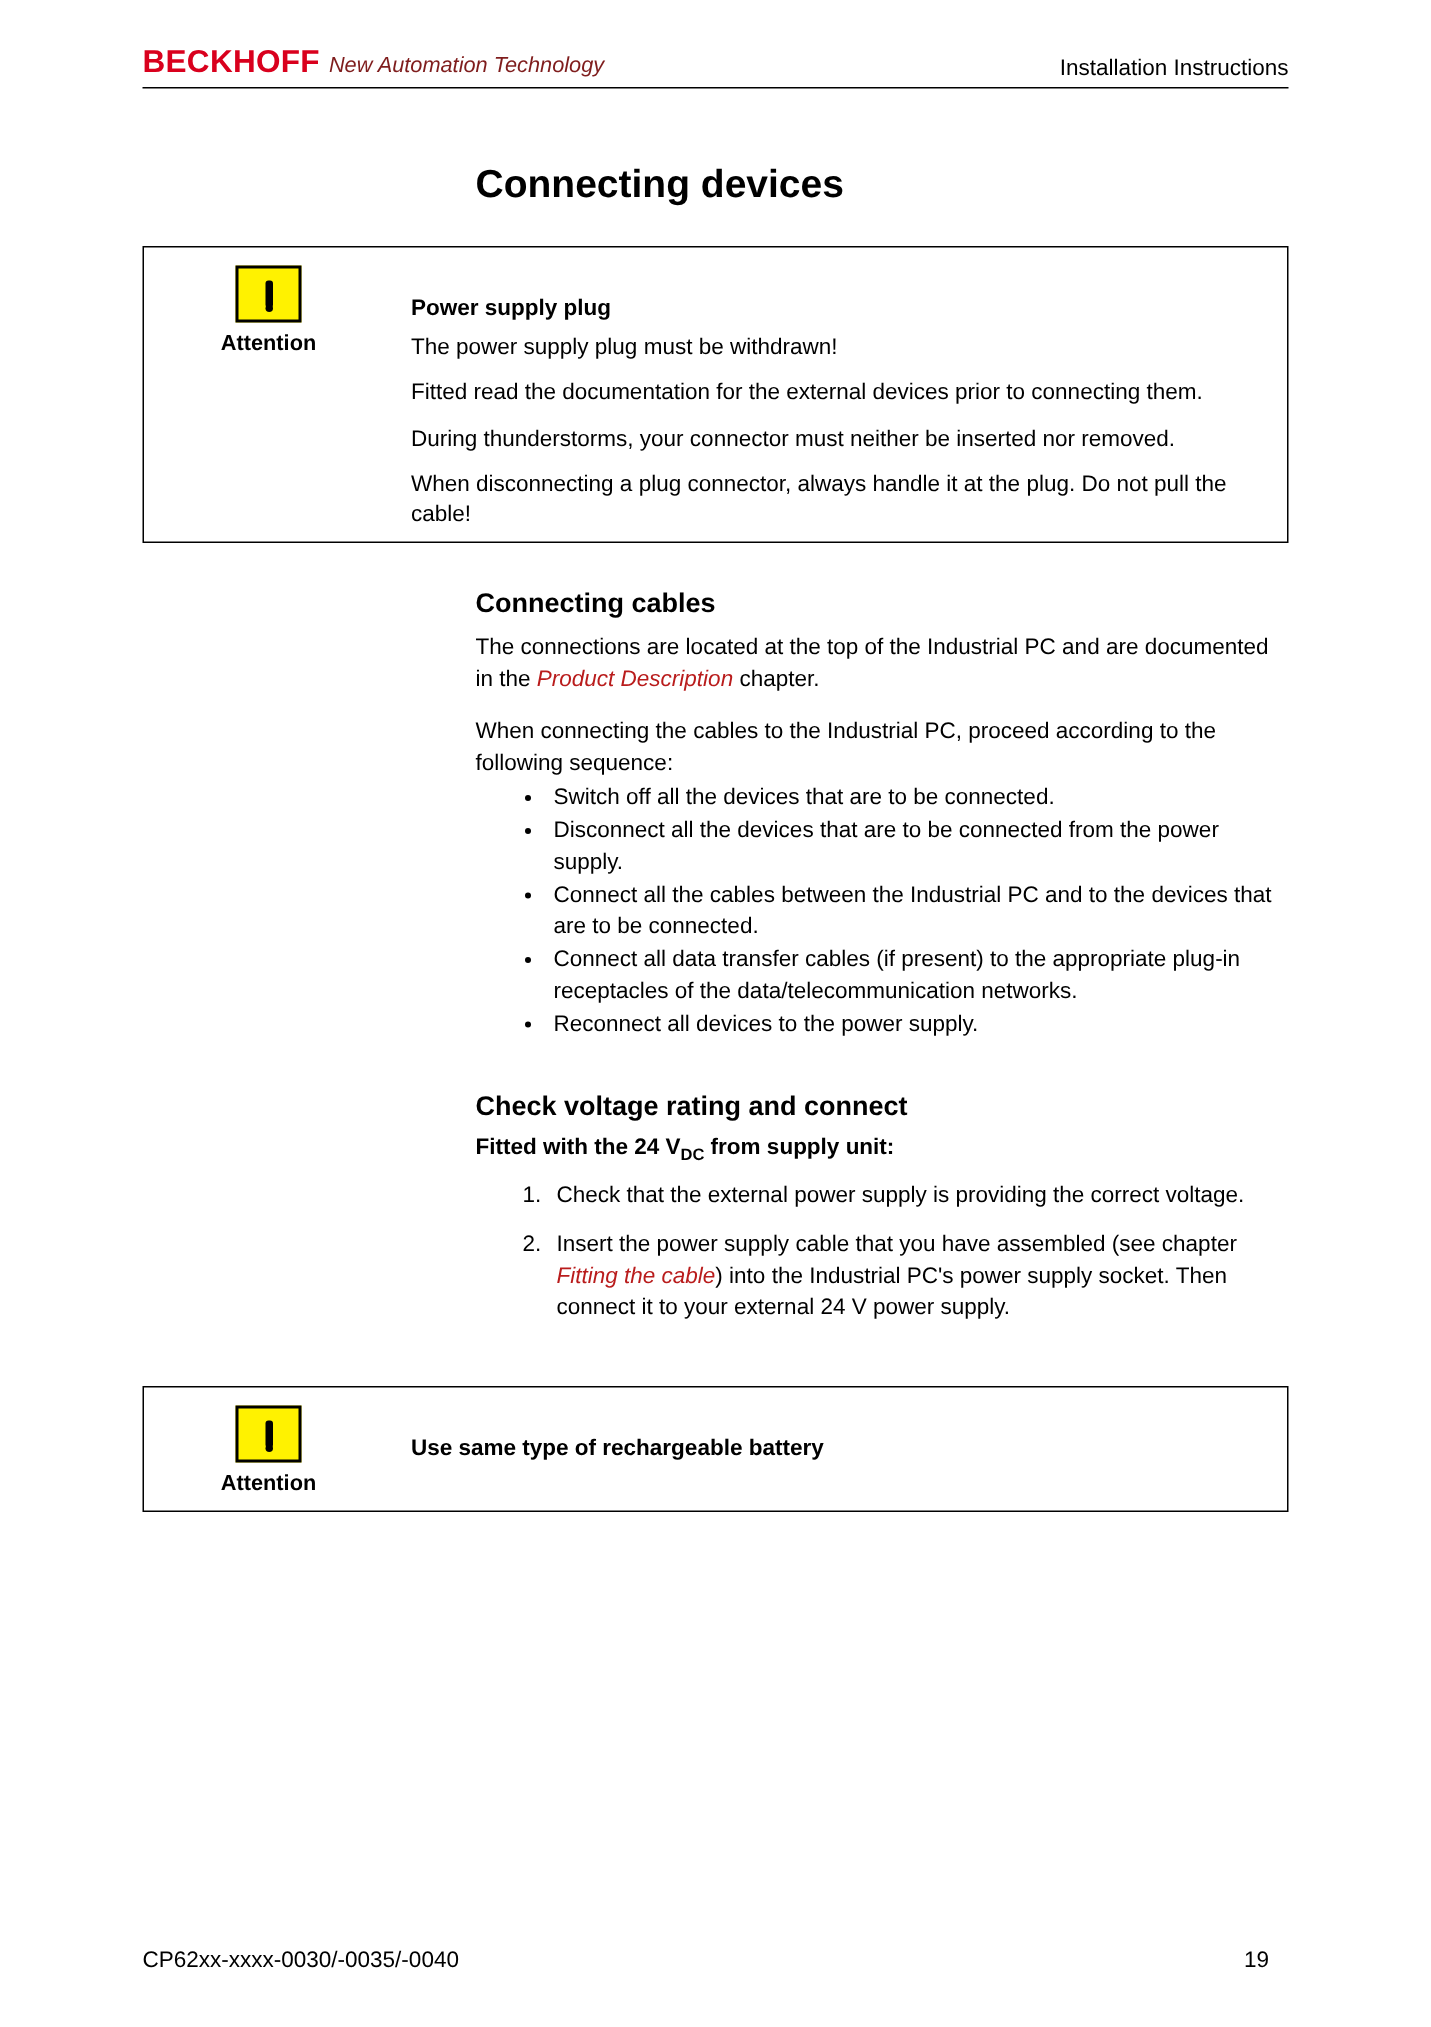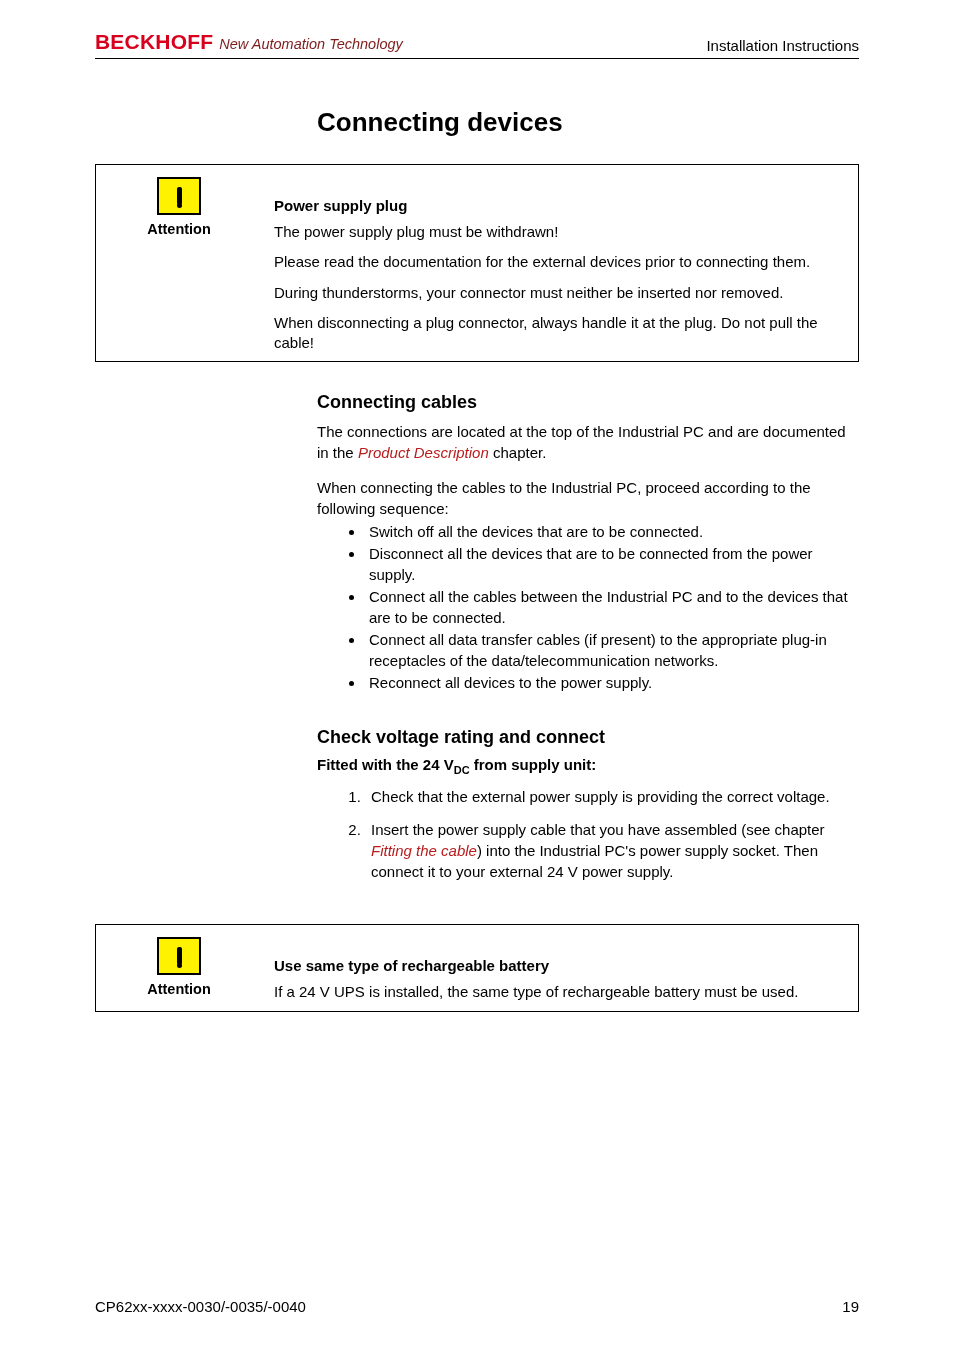--- a/index.html
+++ b/index.html
@@ -144,21 +144,21 @@
     }
     ol.numlist li {
       margin-bottom: 12px;
       padding-left: 6px;
     }
     .spacer-30 { height: 30px; }
     .footer {
       position: absolute;
       bottom: 36px;
       left: 95px;
-      right: 95px;
+      right: 108px;
       display: flex;
       justify-content: space-between;
       font-size: 15px;
     }
     sub { font-size: 11px; text-align: center; }
   </style>
 </head>
 <body>
 
 <div class="header">
@@ -177,21 +177,21 @@
   <div class="note-left">
     <div class="attn-icon">
       <div class="bar"></div>
       <div class="dot"></div>
     </div>
     <div class="attn-label">Attention</div>
   </div>
   <div class="note-right">
     <div class="nb-title">Power supply plug</div>
     <p>The power supply plug must be withdrawn!</p>
-    <p>Please read the documentation for the external devices prior to connecting them.</p>
+    <p>Fitted read the documentation for the external devices prior to connecting them.</p>
     <p>During thunderstorms, your connector must neither be inserted nor removed.</p>
     <p>When disconnecting a plug connector, always handle it at the plug. Do not pull the cable!</p>
   </div>
 </div>
 
 <div class="content">
   <h2 class="sect-title">Connecting cables</h2>
   <p class="body-text">
     <span>The connections are located at the top of the Industrial PC and are documented in the </span><span class="link">Product Description</span><span> chapter.</span>
   </p>
@@ -221,20 +221,19 @@
 <div class="note-box">
   <div class="note-left">
     <div class="attn-icon">
       <div class="bar"></div>
       <div class="dot"></div>
     </div>
     <div class="attn-label">Attention</div>
   </div>
   <div class="note-right">
     <div class="nb-title">Use same type of rechargeable battery</div>
-    <p>If a 24 V UPS is installed, the same type of rechargeable battery must be used.</p>
   </div>
 </div>
 
 <div class="footer">
   <span>CP62xx-xxxx-0030/-0035/-0040</span>
   <span>19</span>
 </div>
 
 </body></html>

